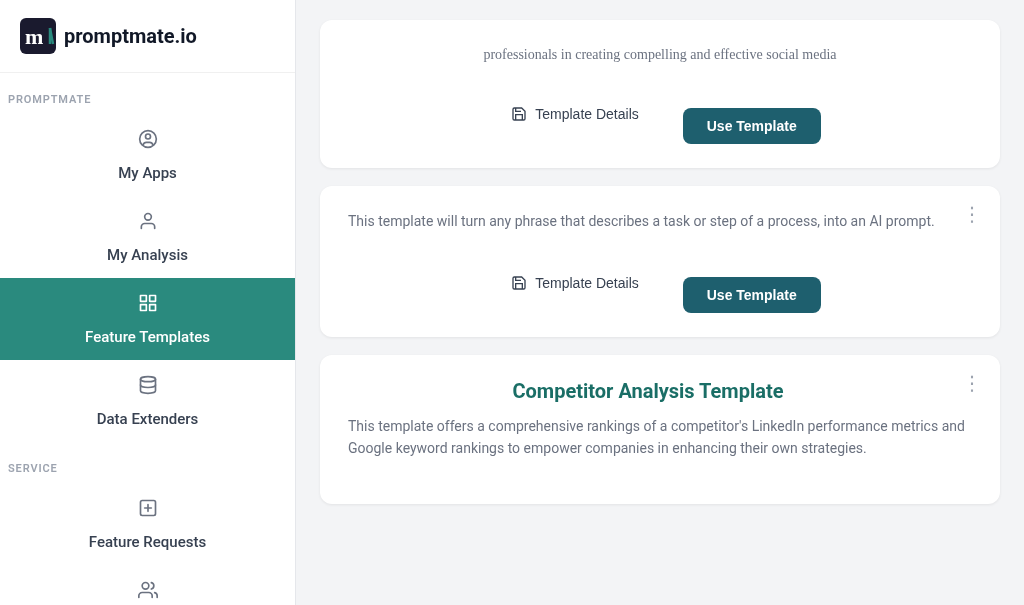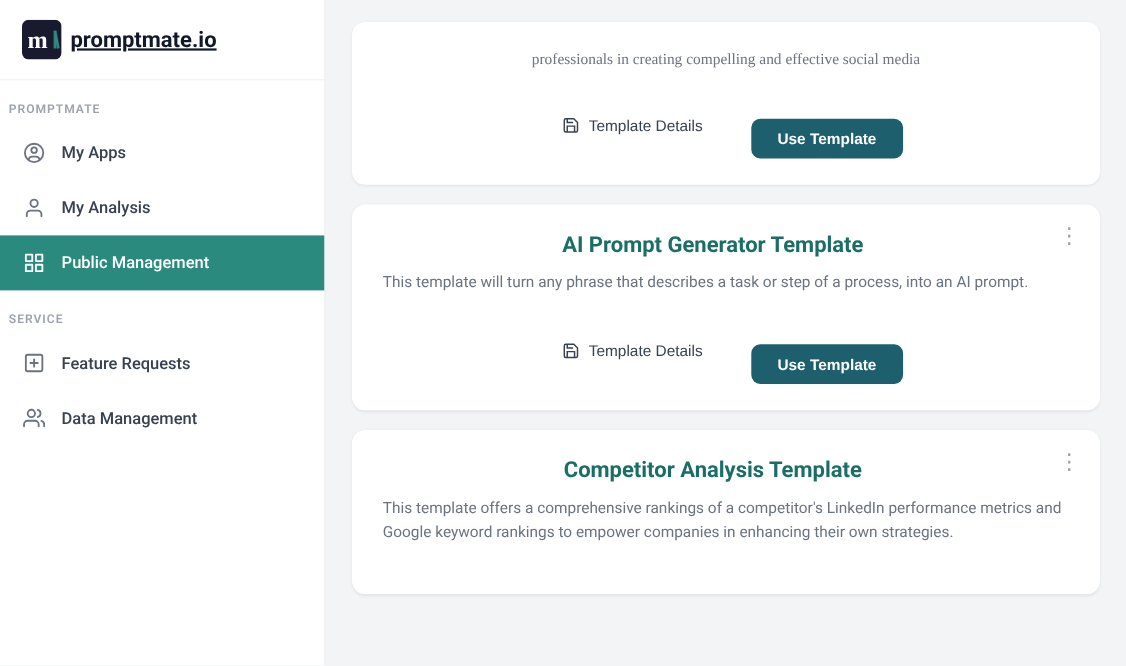--- a/index.html
+++ b/index.html
@@ -27,21 +27,20 @@
     .logo-icon {
       width: 36px;
       height: 36px;
       margin-right: 8px;
     }
 
     .logo-text {
       font-size: 20px;
       font-weight: 700;
       color: #111827;
-      text-decoration: underline;
     }
 
     .sidebar-section-label {
       font-size: 11px;
       font-weight: 600;
       color: #9ca3af;
       letter-spacing: 0.08em;
       padding: 20px 20px 8px 8px;
       text-transform: uppercase;
     }
@@ -50,20 +49,21 @@
       display: flex;
       align-items: center;
       padding: 14px 20px;
       cursor: pointer;
       color: #374151;
       font-size: 15px;
       font-weight: 500;
       border-radius: 0;
       transition: background 0.15s;
       gap: 14px;
+      flex-direction: column;
     }
 
     .sidebar-item.active {
       background: #2a8a7e;
       color: #ffffff;
     }
 
     .sidebar-item.active .sidebar-icon {
       color: #ffffff;
     }
@@ -209,23 +209,33 @@
 
   <div class="sidebar-item active">
     <span class="sidebar-icon">
       <svg width="20" height="20" viewBox="0 0 24 24" fill="none" stroke="currentColor" stroke-width="2" stroke-linecap="round" stroke-linejoin="round">
         <rect x="3" y="3" width="7" height="7"></rect>
         <rect x="14" y="3" width="7" height="7"></rect>
         <rect x="3" y="14" width="7" height="7"></rect>
         <rect x="14" y="14" width="7" height="7"></rect>
       </svg>
     </span>
-    <span>Public Management</span>
-  </div>
-
+    <span>Feature Templates</span>
+  </div>
+
+  <div class="sidebar-item">
+    <span class="sidebar-icon">
+      <svg width="20" height="20" viewBox="0 0 24 24" fill="none" stroke="currentColor" stroke-width="2" stroke-linecap="round" stroke-linejoin="round">
+        <ellipse cx="12" cy="5" rx="9" ry="3"></ellipse>
+        <path d="M3 5v14a9 3 0 0 0 18 0V5"></path>
+        <path d="M3 12a9 3 0 0 0 18 0"></path>
+      </svg>
+    </span>
+    <span>Data Extenders</span>
+  </div>
 
   <div class="sidebar-section-label">SERVICE</div>
 
   <div class="sidebar-item">
     <span class="sidebar-icon">
       <svg width="20" height="20" viewBox="0 0 24 24" fill="none" stroke="currentColor" stroke-width="2" stroke-linecap="round" stroke-linejoin="round">
         <rect x="3" y="3" width="18" height="18" rx="2"></rect>
         <line x1="12" y1="8" x2="12" y2="16"></line>
         <line x1="8" y1="12" x2="16" y2="12"></line>
       </svg>
@@ -260,21 +270,20 @@
         <span>Template Details</span>
       </button>
       <button class="btn-use-template">
         <span>Use Template</span>
       </button>
     </div>
   </div>
 
   <div class="template-card">
     <div class="card-menu">⋮</div>
-    <h2 class="card-title">AI Prompt Generator Template</h2>
     <p class="card-description">This template will turn any phrase that describes a task or step of a process, into an AI prompt.</p>
     <div class="card-actions">
       <button class="btn-template-details">
         <svg width="16" height="16" viewBox="0 0 24 24" fill="none" stroke="currentColor" stroke-width="2">
           <path d="M19 21H5a2 2 0 0 1-2-2V5a2 2 0 0 1 2-2h11l5 5v11a2 2 0 0 1-2 2z"></path>
           <polyline points="17 21 17 13 7 13 7 21"></polyline>
           <polyline points="7 3 7 8 15 8"></polyline>
         </svg>
         <span>Template Details</span>
       </button>

